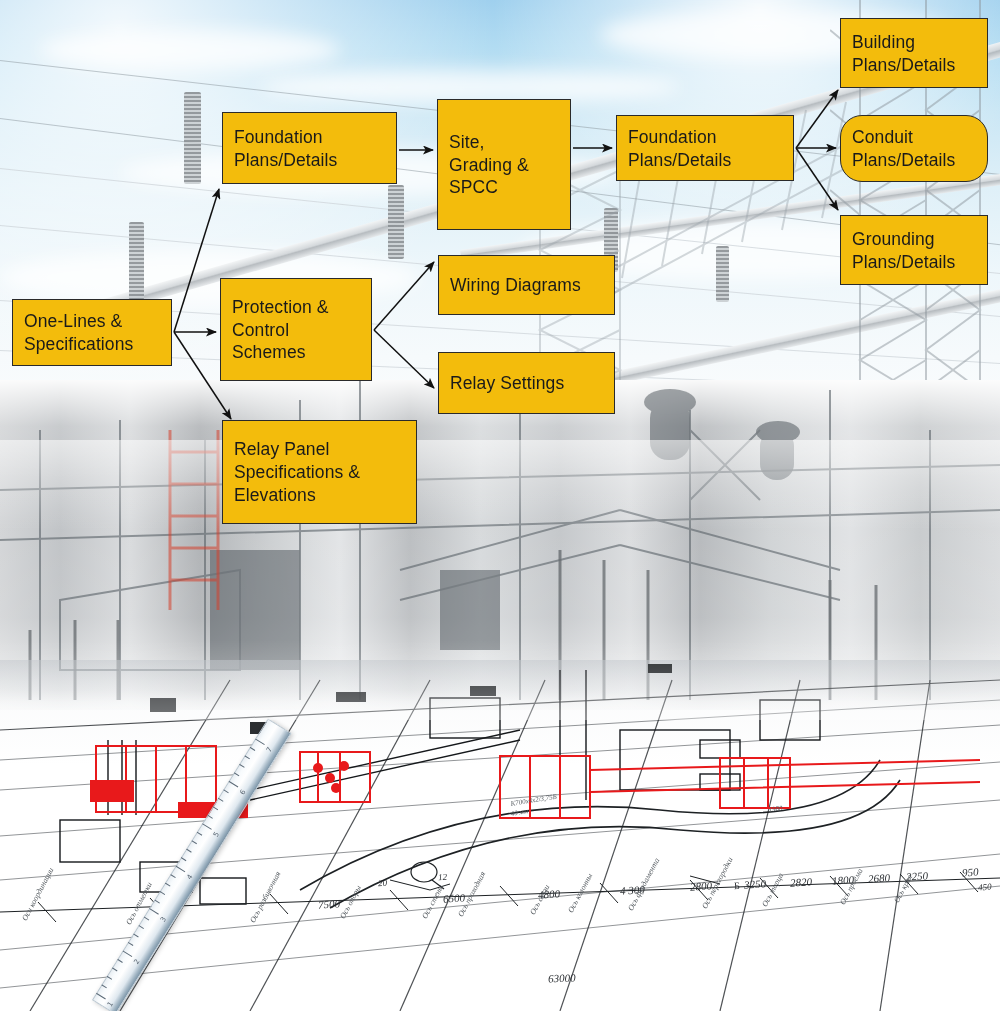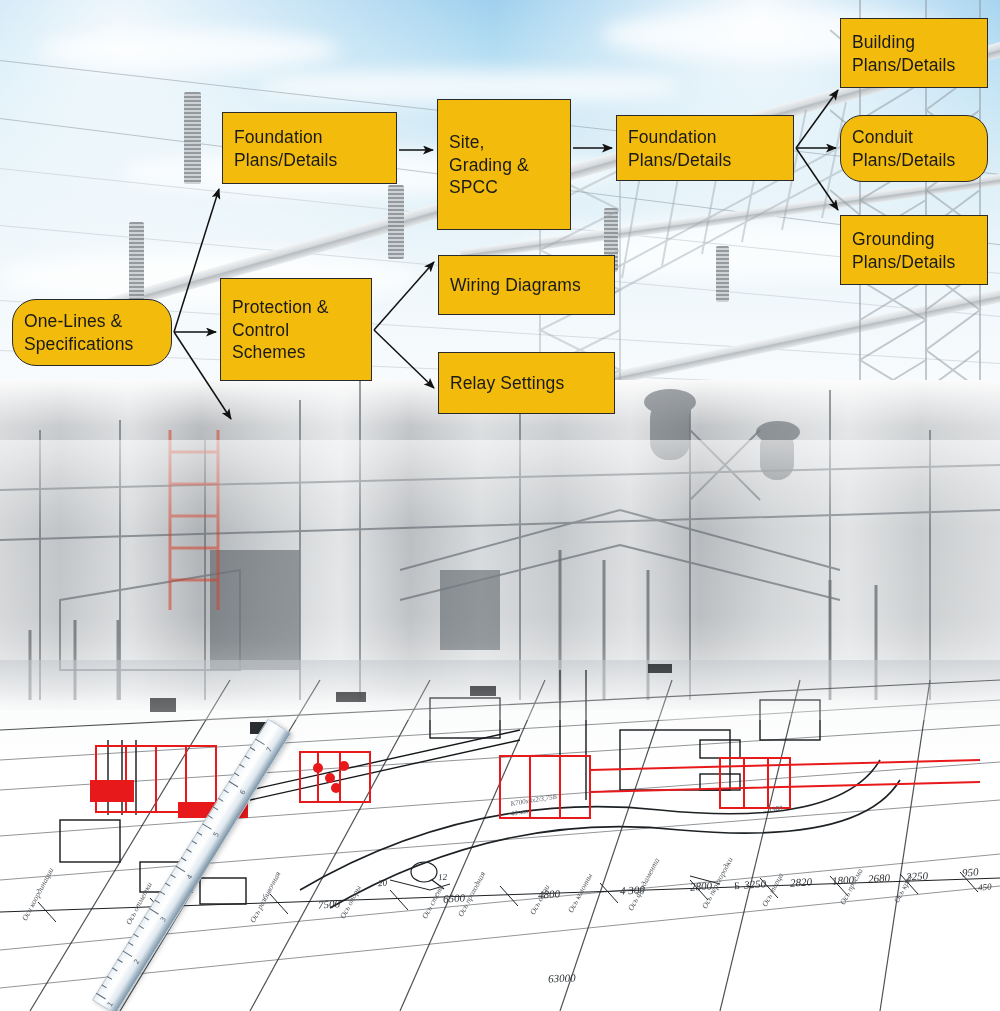--- a/index.html
+++ b/index.html
@@ -421,26 +421,29 @@
 
     <div class="node" style="left:840px; top:18px; width:148px; height:70px;">Building
 Plans/Details</div>
 
     <div class="node" style="left:840px; top:115px; width:148px; height:67px;border-radius:22px;">Conduit
 Plans/Details</div>
 
     <div class="node" style="left:840px; top:215px; width:148px; height:70px;">Grounding
 Plans/Details</div>
 
-    <div class="node" style="left:12px; top:299px; width:160px; height:67px;border-radius:24px;">One-Lines &amp;
+    <div class="node" style="left:12px; top:299px; width:160px; height:67px;">One-Lines &amp;
 Specifications</div>
 
     <div class="node" style="left:220px; top:278px; width:152px; height:103px;">Protection &amp;
 Control
 Schemes</div>
 
     <div class="node" style="left:438px; top:352px; width:177px; height:62px;">Relay Settings</div>
 
     <div class="node" style="left:438px; top:255px; width:177px; height:60px;">Wiring Diagrams</div>
 
+    <div class="node" style="left:222px; top:420px; width:195px; height:104px;">Relay Panel
+Specifications &amp;
+Elevations</div>
 
   </div>
 </div>
 
 </body></html>

